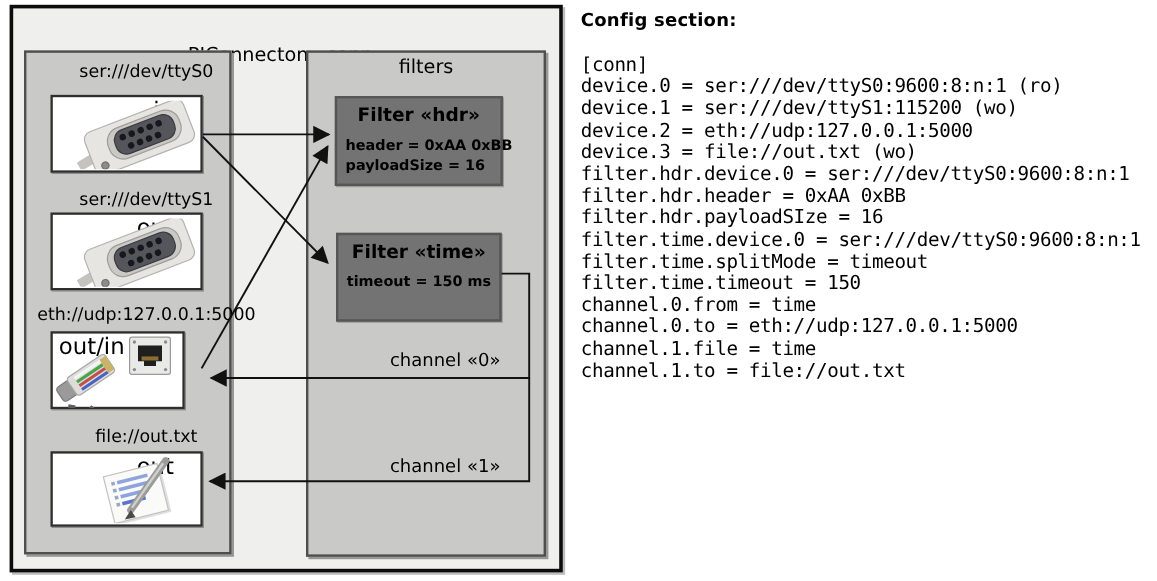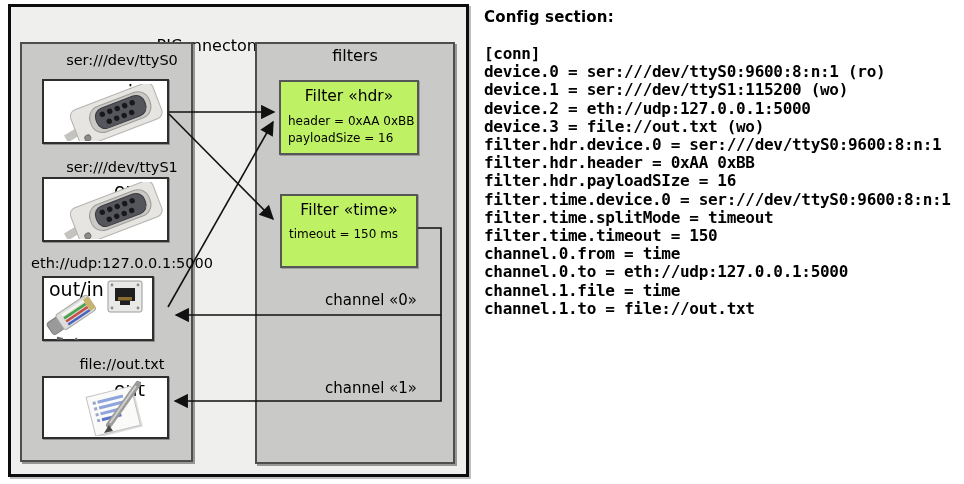--- a/index.html
+++ b/index.html
@@ -15,32 +15,32 @@
   .devices-panel{left:20px;top:42px;width:173px;height:420px;}
   .filters-panel{left:255px;top:42px;width:200px;height:422px;}
   .panel-title{left:255px;top:46px;width:200px;text-align:center;font-size:16px;}
 
   .dev-label{left:20px;width:204px;text-align:center;font-size:14.5px;}
   .dev-box{background:#ffffff;border:2px solid #2e2e2e;box-sizing:border-box;box-shadow:1px 1px 0 #8d8d8d;}
   .io-label{position:absolute;font-size:19px;line-height:21px;}
   .io-center{left:0;right:22px;top:1px;text-align:right;}
   .io-left{left:5px;top:1px;}
 
-  .filter-box{background:#bef264;border:2px solid #565656;box-sizing:border-box;box-shadow:1px 1px 0 #9b9b9b;}
+  .filter-box{background:#737373;border:2px solid #565656;box-sizing:border-box;box-shadow:1px 1px 0 #9b9b9b;font-weight:bold;}
   .filter-title{position:absolute;left:0;top:5px;width:100%;text-align:center;font-size:15.5px;}
   .filter-attr{position:absolute;left:7px;font-size:12px;white-space:pre;}
 
   .channel-label{width:137px;text-align:right;font-size:15px;}
 
   .wires{position:absolute;left:0;top:0;width:964px;height:484px;pointer-events:none;z-index:6;}
 
   .config-heading{left:484px;top:8px;font-size:15px;font-weight:bold;letter-spacing:.2px;}
   .config-lines{left:484px;top:45px;}
   .cfg-line{font-family:"DejaVu Sans Mono",monospace;font-size:16px;line-height:18.2px;
-            font-weight:bold;white-space:pre;letter-spacing:-0.3px;}
+            font-weight:normal;white-space:pre;letter-spacing:-0.3px;}
 
   .dev-icon{position:absolute;}
 </style>
 </head>
 <body>
 
 <div class="stage">
 
   <div class="abs outer-box"></div>
   <div class="abs outer-title">PIConnecton «conn»</div>

